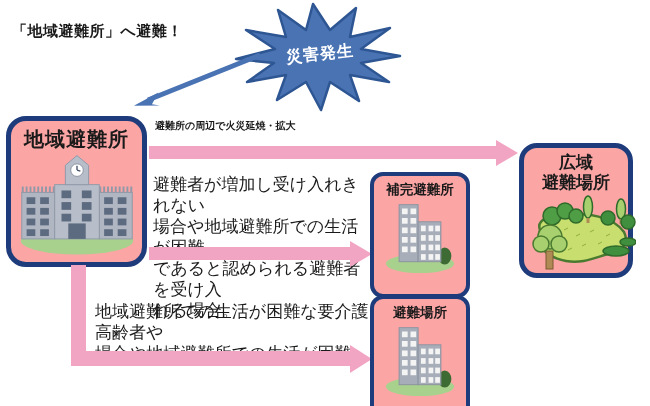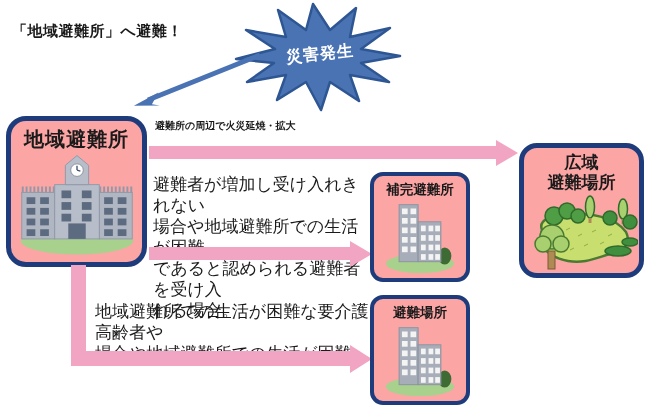--- a/index.html
+++ b/index.html
@@ -27,25 +27,25 @@
   
   .shelter-box {
     background:#fca5a5; border:5px solid #1E3C7B; border-radius:20px;
     text-align:center;
   }
   .box-title { font-weight:700; white-space:pre-line; }
 
   .local-box   { left:6px;   top:116px; width:141px; height:151px; }
   .local-box .box-title { font-size:20px; padding-top:5px; letter-spacing:1px; }
 
-  .wide-box    { left:519px; top:143px; width:125px; height:135px; border-radius:18px; }
+  .wide-box    { left:519px; top:143px; width:114px; height:135px; border-radius:18px; }
   .wide-box .box-title { font-size:17px; line-height:1.2; padding-top:5px; }
 
   .supp-box, .welf-box {
-    width:100px; height:110px; border-width:4px; border-radius:13px;
+    width:100px; height:126px; border-width:4px; border-radius:13px;
   }
   .supp-box { left:370px; top:172px; }
   .welf-box { left:370px; top:295px; }
   .supp-box .box-title, .welf-box .box-title { font-size:13.5px; padding-top:5px; }
 
   
   .pink-shaft { background:#F2A4C3; }
   .pink-head-right {
     width:0; height:0;
     border-top:13px solid transparent; border-bottom:13px solid transparent;

